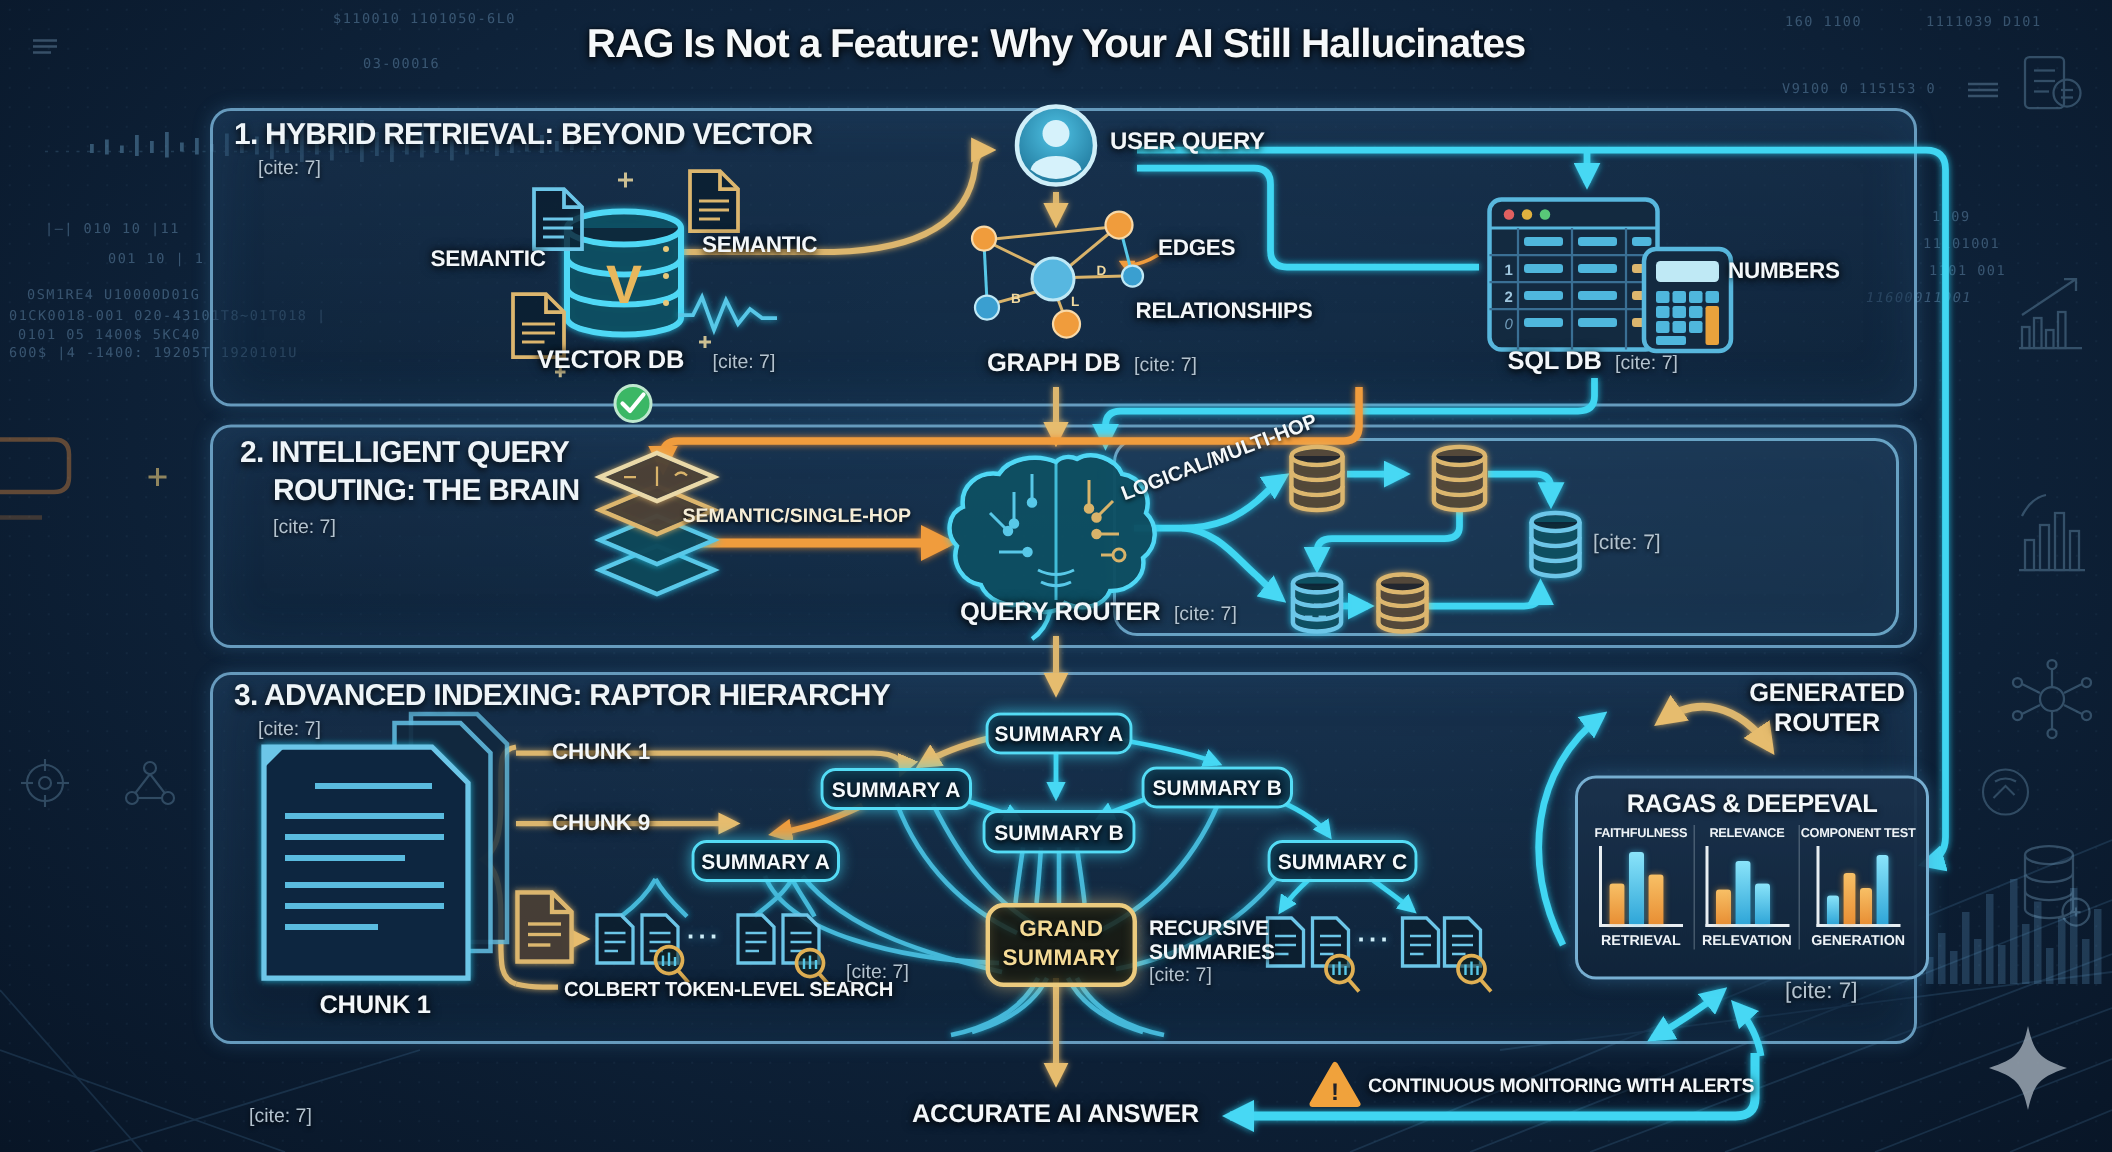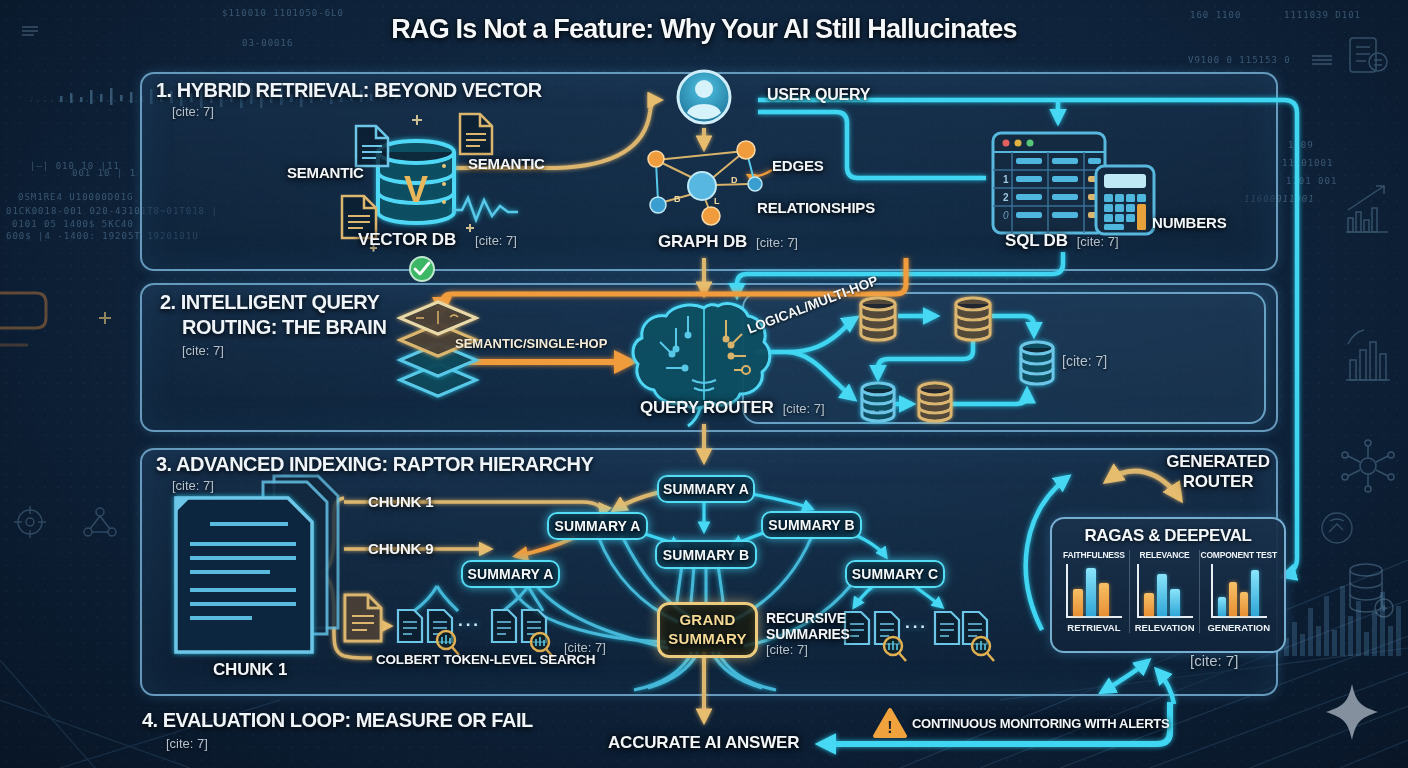--- a/index.html
+++ b/index.html
@@ -28,21 +28,21 @@
   }
   .inner-panel{
     position:absolute;border:2px solid rgba(125,190,225,0.8);border-radius:16px;
     background:rgba(38,70,102,0.38);box-shadow:0 0 10px rgba(70,150,200,.25);
   }
   .h-sec{font-size:20px;font-weight:800;letter-spacing:-0.5px;color:#eef4f8;
     text-shadow:0 2px 5px rgba(0,0,0,.9);line-height:1.25;}
   .cite{font-size:13px;font-weight:400;color:#b3c2ce;text-shadow:0 1px 3px rgba(0,0,0,.8);}
   .lbl{font-weight:800;color:#f2f6f9;text-shadow:0 1px 4px rgba(0,0,0,.95),0 0 8px rgba(0,0,0,.6);
     white-space:nowrap;letter-spacing:-0.2px;}
-  .lbl-17{font-size:17px;} .lbl-16{font-size:16px;margin-left:27px;} .lbl-15{font-size:15px;}
+  .lbl-17{font-size:17px;} .lbl-16{font-size:16px;} .lbl-15{font-size:15px;}
   .lbl-14{font-size:14px;} .lbl-13{font-size:13px;}
   .row{display:flex;align-items:baseline;gap:9px;}
   .pill{
     position:absolute;display:flex;align-items:center;justify-content:center;
     border:2.5px solid #54dcf5;border-radius:10px;background:rgba(11,42,63,0.92);
     color:#f4f9fc;font-weight:800;font-size:14px;letter-spacing:0.1px;white-space:nowrap;
     box-shadow:0 0 10px rgba(63,214,242,.7), inset 0 0 7px rgba(63,214,242,.22);
     text-shadow:0 1px 3px rgba(0,0,0,.9);
   }
   .pill-grand{
@@ -232,21 +232,21 @@
     </g>
     <g stroke="#e8c878" stroke-width="2" opacity="0.6">
       <path d="M 99,318 h 12 M 105,312 v 12"></path>
     </g>
 
     <path d="M 1352,684 C 1356,702 1360,706 1378,712 C 1360,718 1356,722 1352,740 C 1348,722 1344,718 1326,712 C 1344,706 1348,702 1352,684 Z" fill="#9aa6b2" opacity="0.85"></path>
   </svg>
 
   <div class="bin abs" style="left:222px;top:8px;">$110010 1101050-6L0</div>
   <div class="bin abs" style="left:242px;top:38px;">03-00016</div>
-  <div class="bin abs" style="left:30px;top:148px;margin-top:13px;">|—| 010 10 |11</div>
+  <div class="bin abs" style="left:30px;top:148px;">|—| 010 10 |11</div>
   <div class="bin abs" style="left:72px;top:168px;">001 10 | 1</div>
   <div class="bin abs" style="left:18px;top:192px;">0SM1RE4  U10000D01G</div>
   <div class="bin abs" style="left:6px;top:206px;">01CK0018-001 020-43101T8~01T018 |</div>
   <div class="bin abs" style="left:12px;top:219px;">0101 05 1400$ 5KC40</div>
   <div class="bin abs" style="left:6px;top:231px;">600$ |4 -1400: 19205T 1920101U</div>
   <div class="bin abs" style="left:1190px;top:10px;">160 1100</div>
   <div class="bin abs" style="left:1284px;top:10px;">1111039  D101</div>
   <div class="bin abs" style="left:1188px;top:55px;">V9100 0  115153 0</div>
   <div class="bin abs" style="left:1288px;top:140px;">1109</div>
   <div class="bin abs" style="left:1282px;top:158px;">11101001</div>
@@ -649,21 +649,21 @@
     <span class="lbl lbl-17">VECTOR DB</span>
     <span class="cite">[cite: 7]</span>
   </div>
   <div class="abs lbl lbl-16" style="left:740px;top:86px;">USER QUERY</div>
   <div class="abs lbl lbl-15" style="left:772px;top:157px;">EDGES</div>
   <div class="abs lbl lbl-15" style="left:757px;top:199px;">RELATIONSHIPS</div>
   <div class="abs row" style="left:658px;top:232px;">
     <span class="lbl lbl-17">GRAPH DB</span>
     <span class="cite">[cite: 7]</span>
   </div>
-  <div class="abs lbl lbl-15" style="left:1152px;top:172px;margin-top:42px;">NUMBERS</div>
+  <div class="abs lbl lbl-15" style="left:1152px;top:172px;">NUMBERS</div>
   <div class="abs row" style="left:1005px;top:231px;">
     <span class="lbl lbl-17">SQL DB</span>
     <span class="cite">[cite: 7]</span>
   </div>
 
   <div class="abs h-sec" style="left:160px;top:290px;">
     <div>2. INTELLIGENT QUERY</div>
     <div style="padding-left:22px;">ROUTING: THE BRAIN</div>
   </div>
   <div class="abs cite" style="left:182px;top:343px;">[cite: 7]</div>
@@ -735,18 +735,17 @@
             <div class="bar orange" style="height: 66%; width: 8px;"></div>
             <div class="bar orange" style="height: 46%; width: 8px;"></div>
             <div class="bar cyan" style="height: 88%; width: 8px;"></div>
           </div>
         <div class="mini-bot">GENERATION</div>
       </div>
     </div>
   </div>
   <div class="abs cite" style="left:1190px;top:652px;font-size:15px;">[cite: 7]</div>
 
-  <div class="abs h-sec" style="left:142px;top:708px;">4. EVALUATION LOOP: MEASURE OR FAIL</div>
   <div class="abs cite" style="left:166px;top:736px;">[cite: 7]</div>
   <div class="abs lbl" style="left:608px;top:733px;width:190px;text-align:center;font-size:17px;">ACCURATE AI ANSWER</div>
   <div class="abs lbl" style="left:912px;top:716px;font-size:13px;letter-spacing:-0.3px;">CONTINUOUS MONITORING WITH ALERTS</div>
 
 </div>
 
 </body></html>

